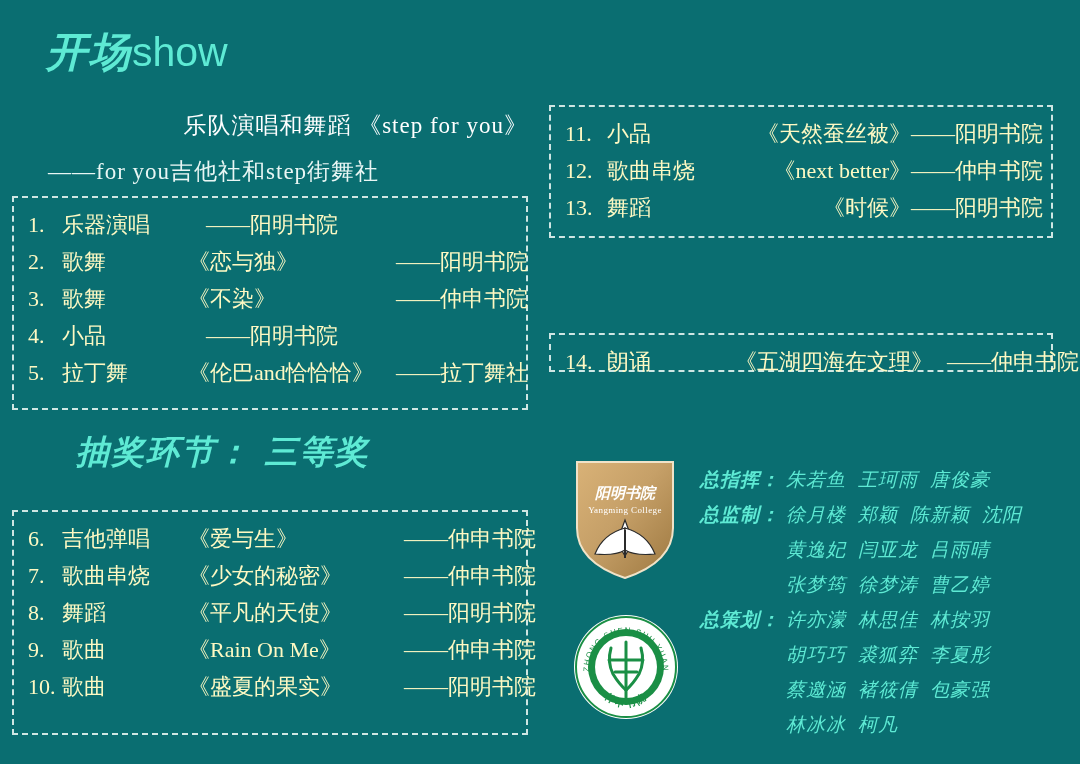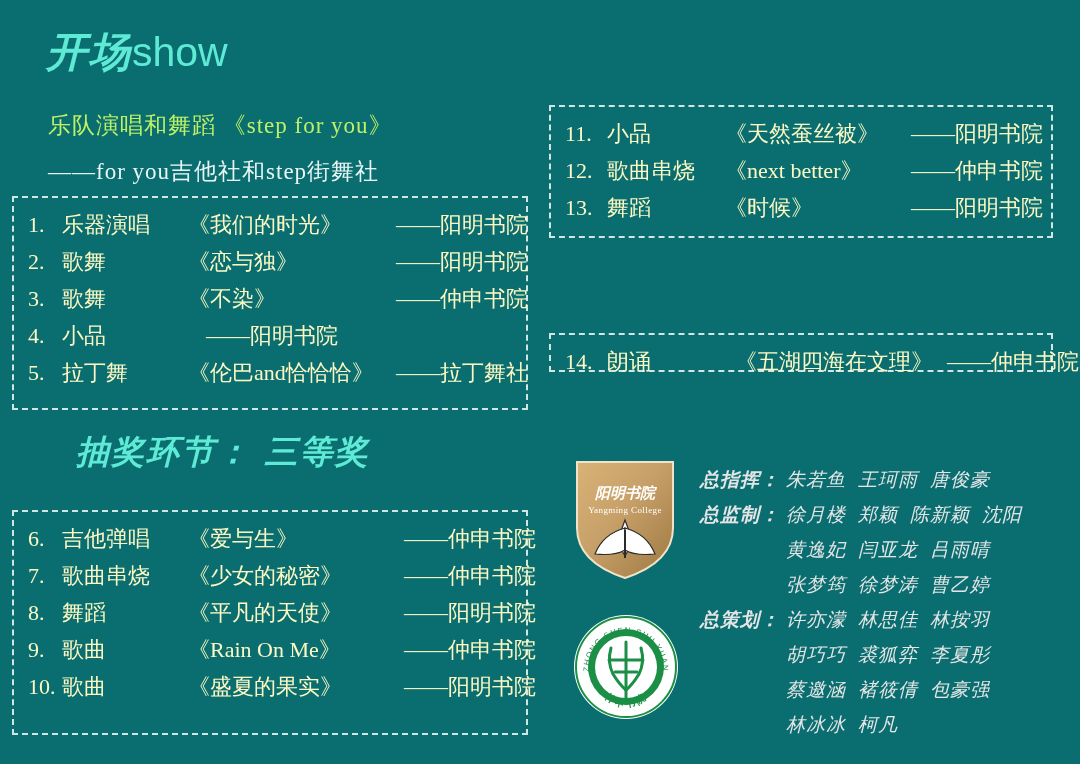--- a/index.html
+++ b/index.html
@@ -51,22 +51,22 @@
     font-family: "Liberation Sans", sans-serif;
     font-style: normal;
     font-weight: normal;
     letter-spacing: 0px;
   }
   .opening-sub1 {
     position: absolute;
     left: 48px; top: 110px;
     width: 480px;
     font-size: 23px;
-    text-align: left;
-    color: #bef264;
+    text-align: right;
+    color: #ffffff;
     letter-spacing: 1px;
   }
   .opening-sub2 {
     position: absolute;
     left: 48px; top: 156px;
     width: 470px;
     font-size: 23px;
     color: #e9f6f4;
     letter-spacing: 1px;
   }
@@ -103,21 +103,21 @@
   .c-title { flex: 1 1 auto; }
   .c-unit  { flex: 0 0 auto; text-align: right; }
 
   
   #box-a .c-title { width: 190px; flex: 0 0 190px; }
   #box-a .c-unit  { width: 150px; flex: 0 0 150px; }
   #box-b .c-title { width: 208px; flex: 0 0 208px; }
   #box-b .c-unit  { width: 140px; flex: 0 0 140px; }
   #box-c .c-num   { width: 42px; flex: 0 0 42px; }
   #box-c .c-type  { width: 118px; flex: 0 0 118px; }
-  #box-c .c-title { width: 186px; flex: 0 0 186px; }
+  #box-c .c-title { width: 186px; flex: 0 0 186px; text-align: right; }
   #box-c .c-unit  { width: 130px; flex: 0 0 130px; }
   #box-d .c-num   { width: 42px; flex: 0 0 42px; }
   #box-d .c-type  { width: 128px; flex: 0 0 128px; }
   #box-d .c-title { width: 212px; flex: 0 0 212px; }
   #box-d .c-unit  { width: 92px;  flex: 0 0 92px; }
 
   
   .logo-shield {
     position: absolute;
     left: 573px; top: 458px;
@@ -133,21 +133,21 @@
   .credits {
     position: absolute;
     left: 700px; top: 462px;
     width: 372px;
   }
   .credit-row {
     display: flex;
     align-items: baseline;
     font-size: 19px;
     line-height: 35px;
-    color: #e5e5e5;
+    color: #5eead4;
     white-space: nowrap;
     letter-spacing: 1px;
   }
   .credit-label {
     width: 86px;
     flex: 0 0 86px;
     font-family: "DejaVu Serif", serif;
     font-style: italic;
     font-weight: bold;
   }
@@ -169,21 +169,20 @@
       <span>开场</span><span class="latin">show</span>
     </div>
 
     <div class="opening-sub1">乐队演唱和舞蹈 《step for you》</div>
     <div class="opening-sub2">——for you吉他社和step街舞社</div>
 
     <div class="list-box" id="box-a">
         <div class="prog-row">
           <span class="c-num">1.</span>
           <span class="c-type">乐器演唱</span>
-          <span class="c-title">《我们的时光》</span>
           <span class="c-unit">——阳明书院</span>
         </div>
         <div class="prog-row">
           <span class="c-num">2.</span>
           <span class="c-type">歌舞</span>
           <span class="c-title">《恋与独》</span>
           <span class="c-unit">——阳明书院</span>
         </div>
         <div class="prog-row">
           <span class="c-num">3.</span>

